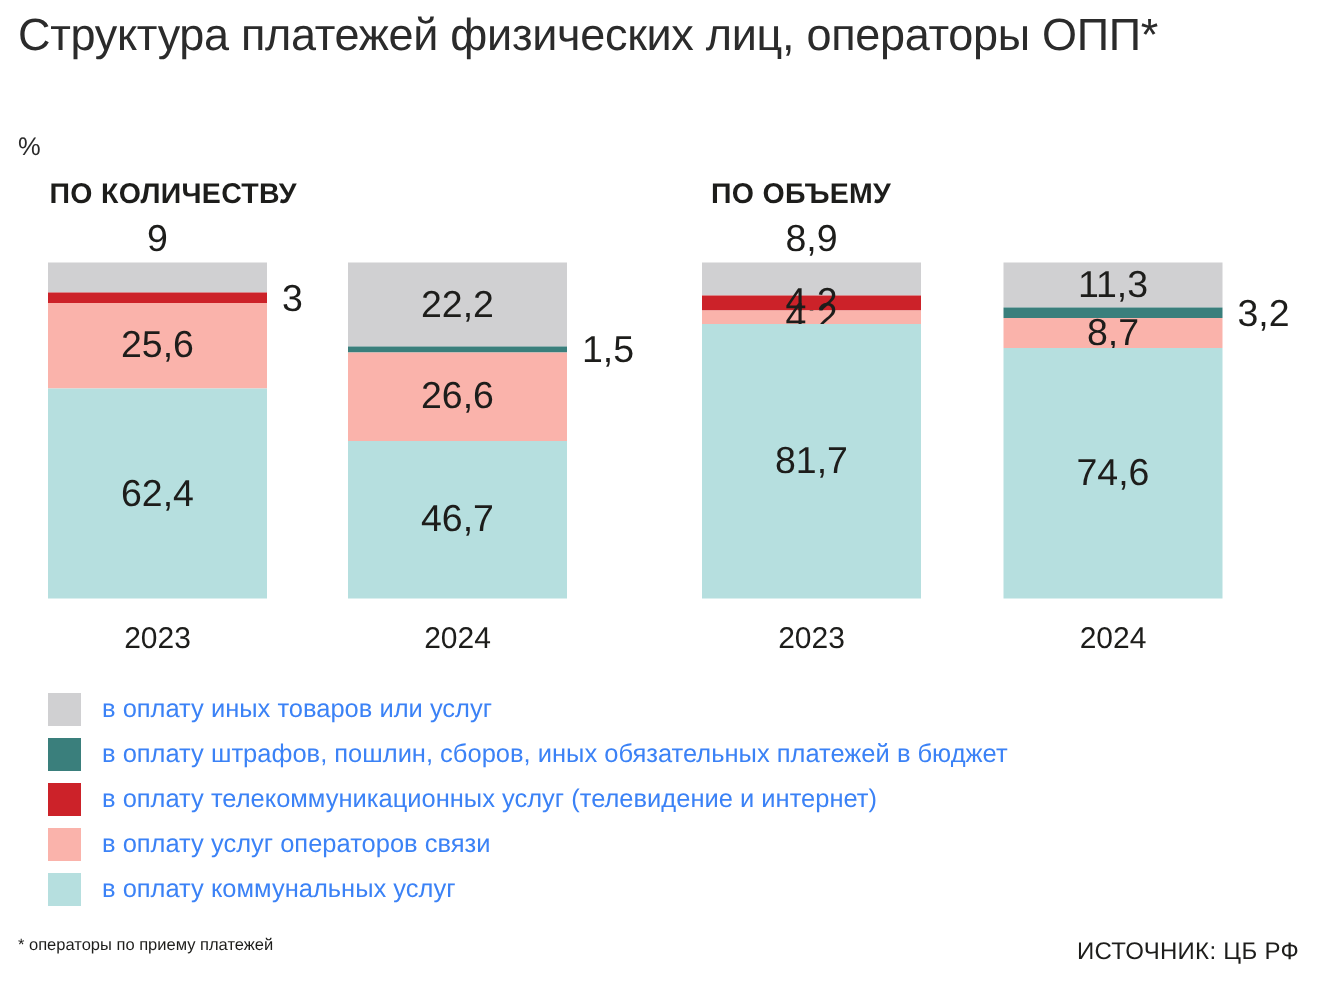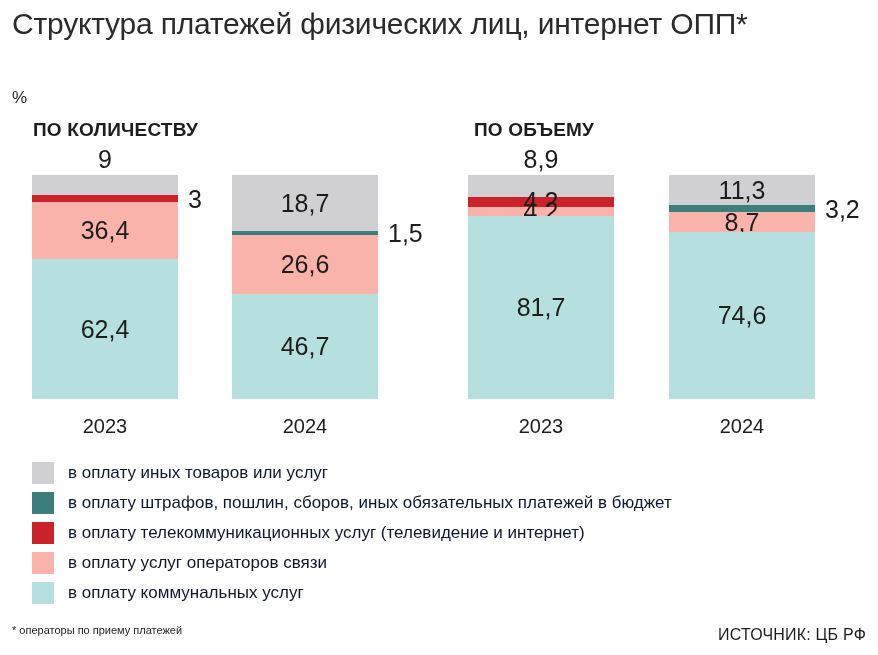--- a/index.html
+++ b/index.html
@@ -131,21 +131,21 @@
     height: 30px;
   }
   .legend-swatch {
     width: 22px;
     height: 22px;
     flex: 0 0 22px;
     margin-right: 14px;
   }
   .legend-text {
     font-size: 17px;
-    color: #0f172a;
+    color: #3b82f6;
     white-space: nowrap;
   }
 
   
   #footnote {
     position: absolute;
     left: 12px;
     top: 624px;
     font-size: 11px;
     color: #1d1d1b;
@@ -155,44 +155,44 @@
     right: 12px;
     top: 626px;
     font-size: 16px;
     letter-spacing: 0.2px;
     color: #1d1d1b;
   }
 </style>
 </head>
 <body>
 
-<div id="chart-title">Структура платежей физических лиц, интернет ОПП*</div>
+<div id="chart-title">Структура платежей физических лиц, операторы ОПП*</div>
 <div id="unit-label">%</div>
 
 <div id="panel-header-count" class="panel-header">ПО КОЛИЧЕСТВУ</div>
 <div id="panel-header-volume" class="panel-header">ПО ОБЪЕМУ</div>
 
 <div id="plot-area">
     <div class="bar-group" style="left: 32px; height: 275px;">
       <div class="bar">
         <div class="seg" style="top: 0px; height: 20.16px; background: rgb(208, 208, 210);"></div>
         <div class="above-label" style="top: -28px;">9</div>
         <div class="seg" style="top: 20.16px; height: 6.72px; background: rgb(204, 34, 41);"></div>
         <div class="outside-label" style="left: 156px; top: 11.52px;">3</div>
         <div class="seg" style="top: 26.88px; height: 57.344px; background: rgb(250, 179, 171);"></div>
-        <div class="seg-label" style="top: 43.052px;">36,4</div>
+        <div class="seg-label" style="top: 43.052px;">25,6</div>
         <div class="seg" style="top: 84.224px; height: 139.776px; background: rgb(182, 223, 223);"></div>
         <div class="seg-label" style="top: 141.612px;">62,4</div>
       </div>
       <div class="year-label">2023</div>
     </div>
     <div class="bar-group" style="left: 232px; height: 275px;">
       <div class="bar">
         <div class="seg" style="top: 0px; height: 56.448px; background: rgb(208, 208, 210);"></div>
-        <div class="seg-label" style="top: 15.724px;">18,7</div>
+        <div class="seg-label" style="top: 15.724px;">22,2</div>
         <div class="seg" style="top: 56.448px; height: 3.36px; background: rgb(58, 127, 124);"></div>
         <div class="outside-label" style="left: 156px; top: 46.128px;">1,5</div>
         <div class="seg" style="top: 59.808px; height: 59.584px; background: rgb(250, 179, 171);"></div>
         <div class="seg-label" style="top: 77.1px;">26,6</div>
         <div class="seg" style="top: 119.392px; height: 104.608px; background: rgb(182, 223, 223);"></div>
         <div class="seg-label" style="top: 159.196px;">46,7</div>
       </div>
       <div class="year-label">2024</div>
     </div>
     <div class="bar-group" style="left: 468px; height: 275px;">

